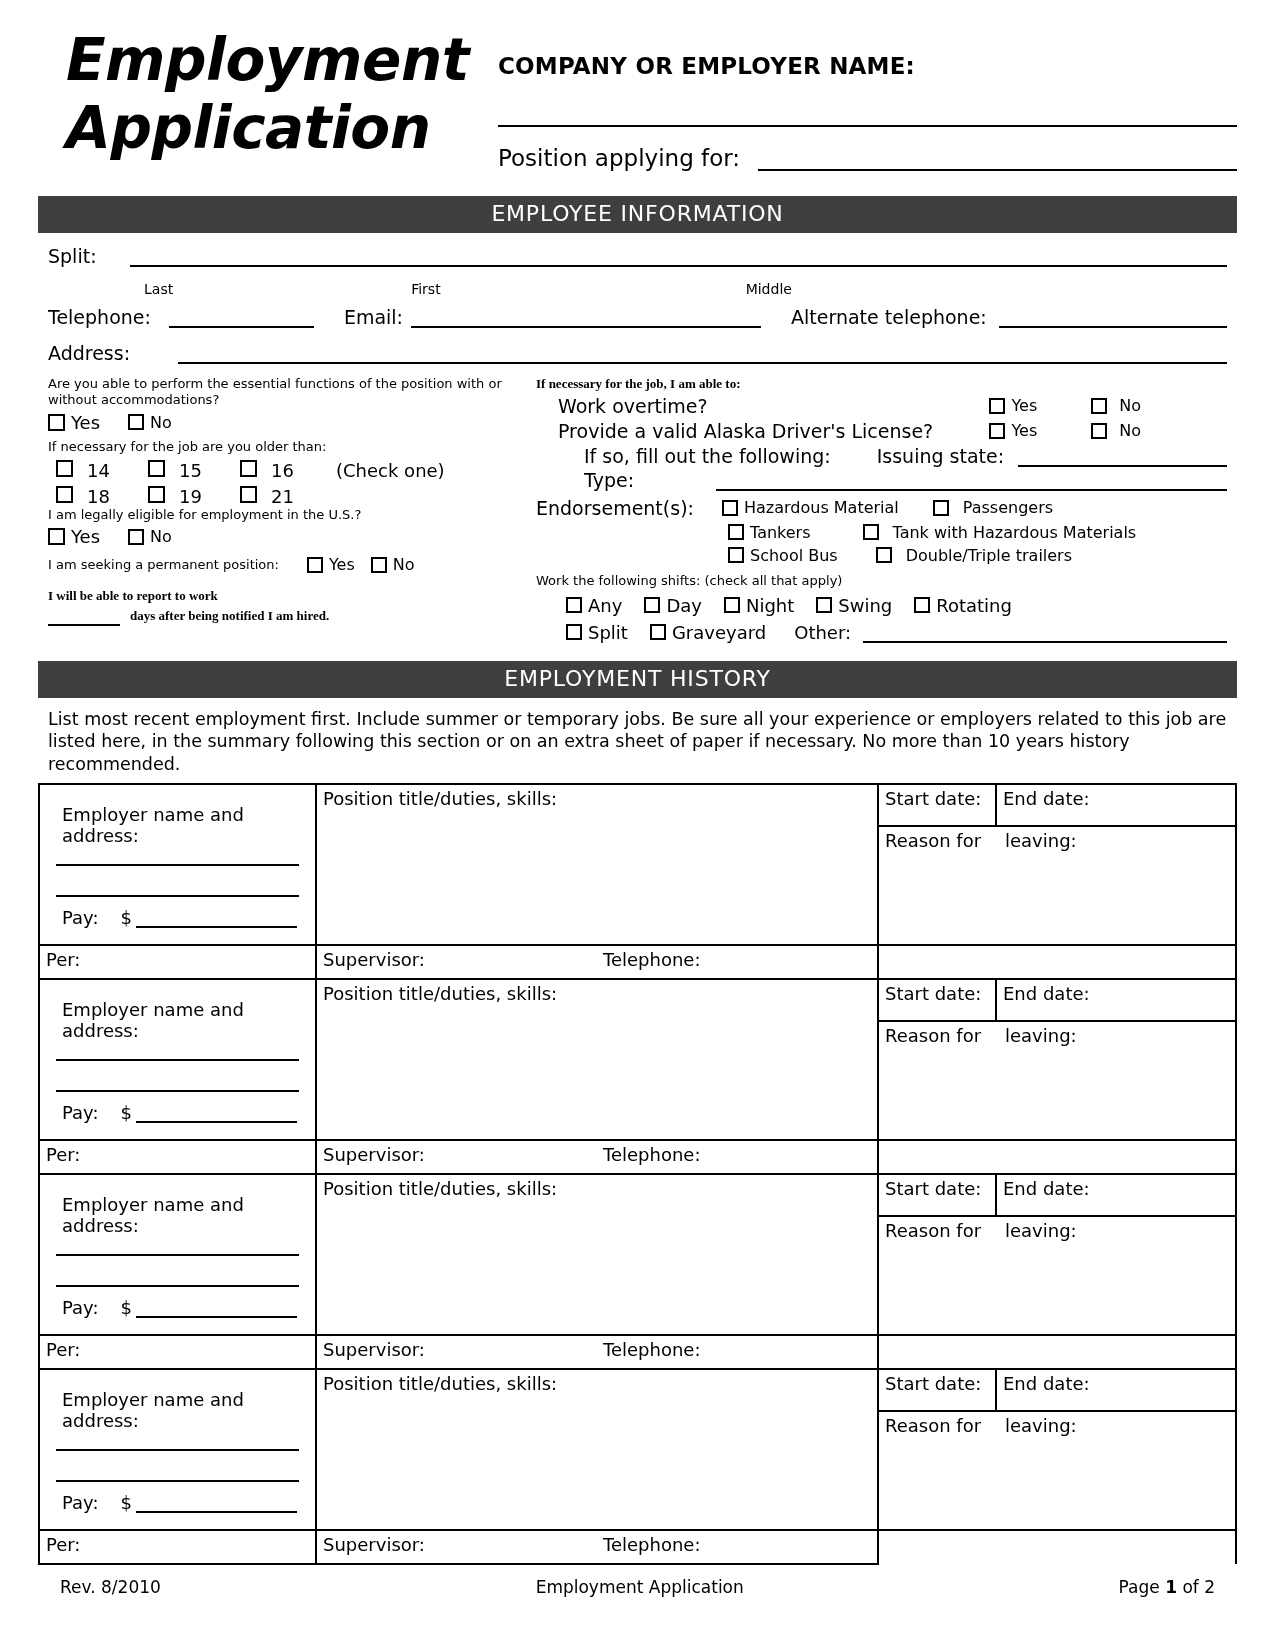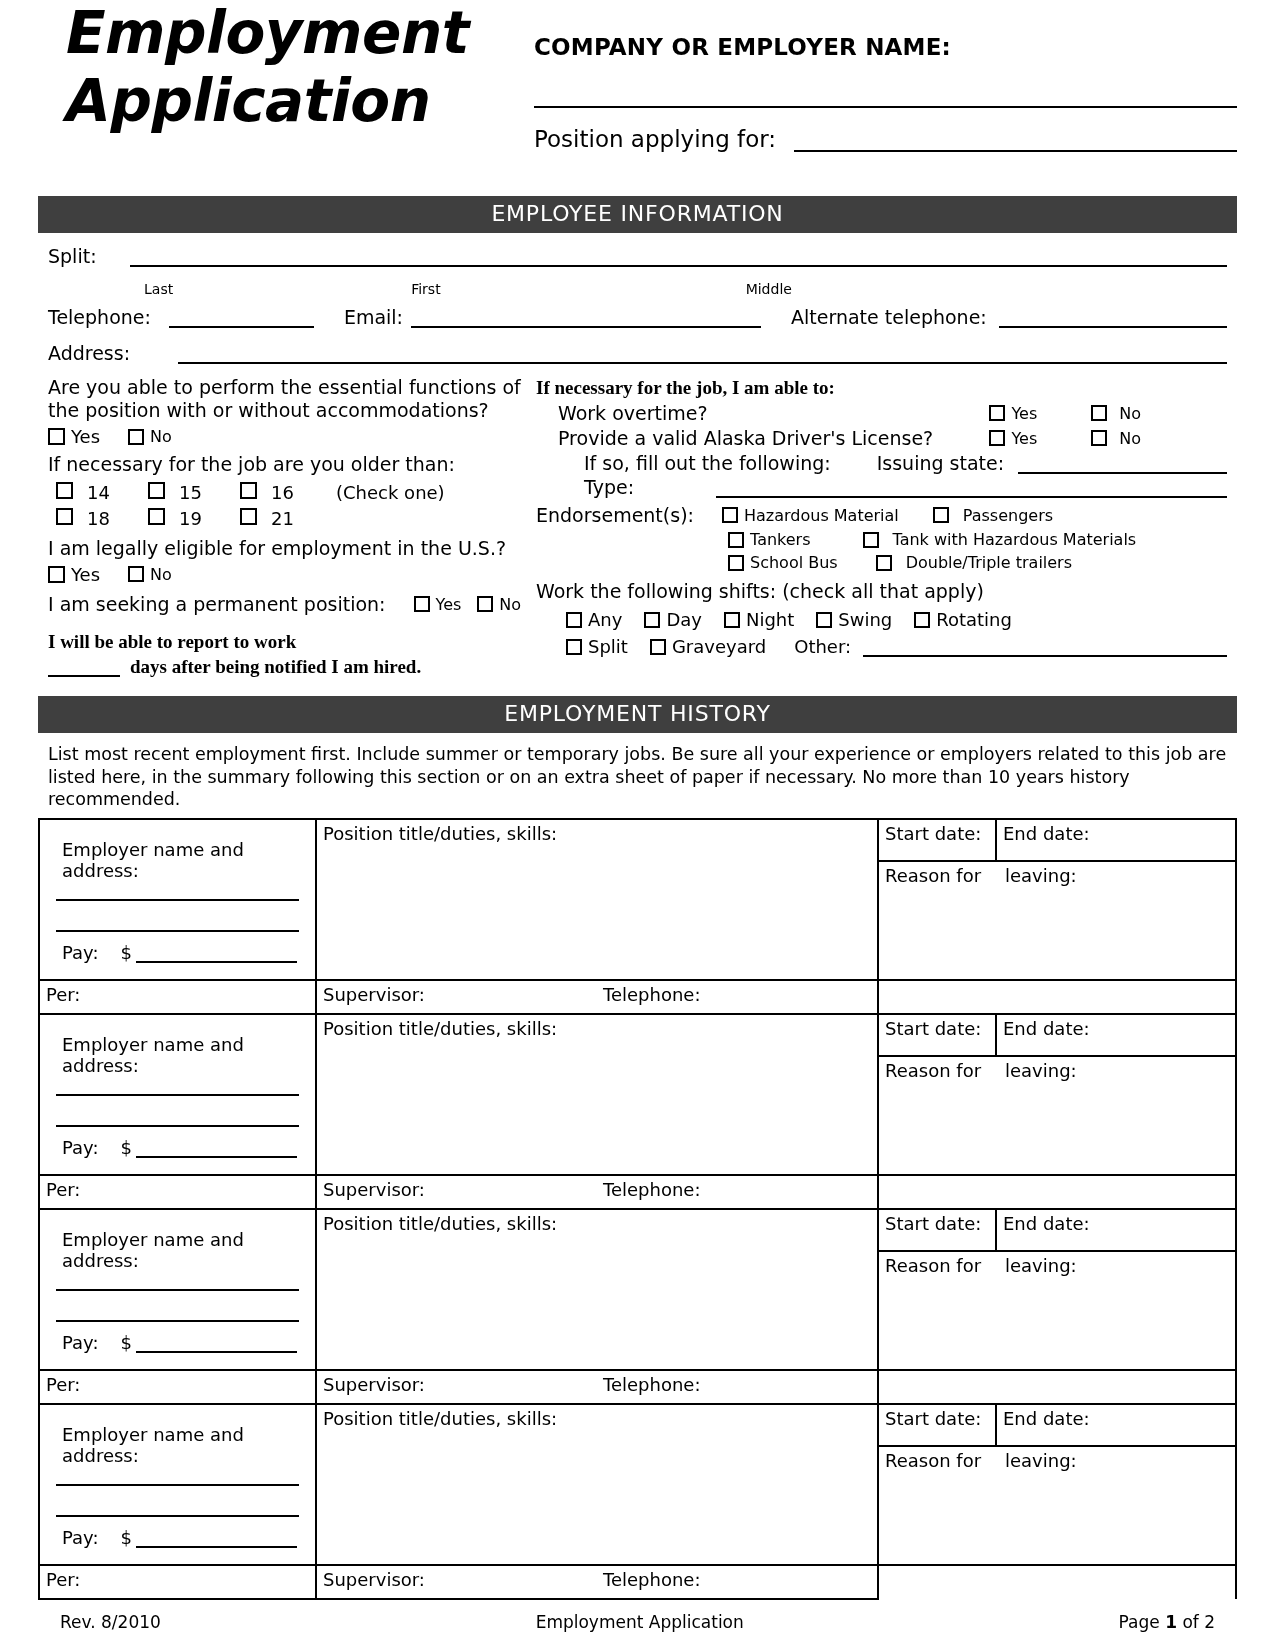--- a/index.html
+++ b/index.html
@@ -7,21 +7,21 @@
   body {
     width: 1275px; height: 1650px;
     background: #ffffff;
     font-family: "DejaVu Sans", sans-serif;
     color: #000;
     -webkit-font-smoothing: antialiased;
   }
   .page { position: relative; width: 1275px; height: 1650px; padding: 0 38px; }
 
   
-  .header { display: flex; align-items: flex-start; height: 190px; gap: 36px; }
+  .header { display: flex; align-items: center; height: 190px; }
   .title-block {
     width: 460px; flex: 0 0 460px;
     font-family: "DejaVu Sans", sans-serif;
     font-weight: 700; font-style: italic;
     font-size: 58px; line-height: 1.17;
     letter-spacing: -0.5px;
     padding-left: 28px;
   }
   .title-line { white-space: nowrap; }
   .header-right { flex: 1; position: relative; padding-top: 34px; }
@@ -60,21 +60,21 @@
 
   .row-addr { display: flex; align-items: flex-end; margin-top: 14px; }
   .row-addr .lbl { width: 130px; }
   .row-addr .fill { flex: 1; border-bottom: 2px solid #000; height: 22px; }
 
   
   .qcols { display: flex; margin-top: 12px; }
   .qcol-left { width: 480px; flex: 0 0 480px; }
   .qcol-right { flex: 1; padding-left: 8px; }
 
-  .q { font-size: 19px; line-height: 1.22; }
+  .q { font-size: 13px; line-height: 1.22; }
   .q.bold { font-weight: 700; font-family: Liberation Serif, serif; }
   .cbrow { display: flex; align-items: center; margin-top: 4px; }
   .cb {
     display: inline-block; width: 17px; height: 17px;
     border: 2.4px solid #000; background: #fff; flex: 0 0 17px;
   }
   .cb.sm { width: 16px; height: 16px; flex: 0 0 16px; }
   .cbtxt { font-size: 18px; margin-left: 6px; }
   .cbtxt.small { font-size: 16px; }
   .gap-28 { width: 28px; }
@@ -218,21 +218,21 @@
           <span class="agecell">
             <span class="cb"></span>
             <span class="cbtxt">19</span>
           </span>
           <span class="agecell">
             <span class="cb"></span>
             <span class="cbtxt">21</span>
           </span>
         </div>
 
-        <div class="q" style="margin-top:8px;">I am legally eligible for employment in the U.S.?</div>
+        <div class="q" style="margin-top:0;">I am legally eligible for employment in the U.S.?</div>
 
         <div class="cbrow">
           <span class="cb"></span>
           <span class="cbtxt">Yes</span>
           <span class="gap-28"></span>
           <span class="cb sm"></span>
           <span class="cbtxt small">No</span>
         </div>
 
         <div class="cbrow" style="margin-top:8px;">

